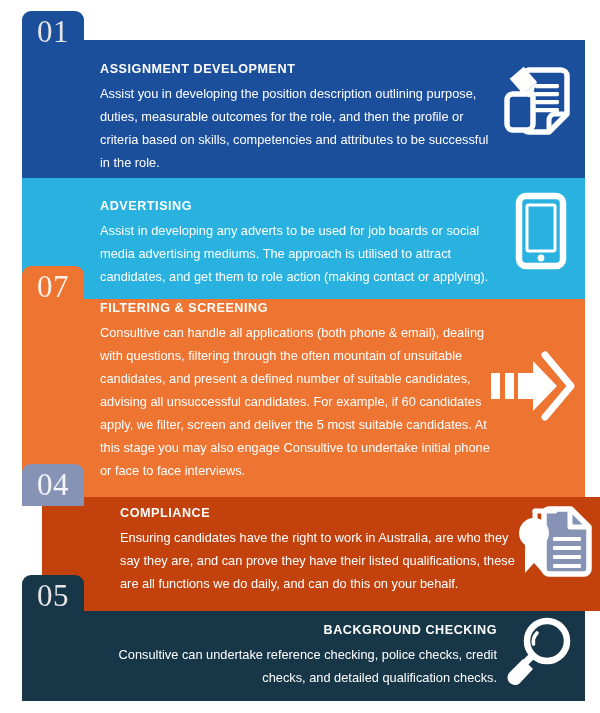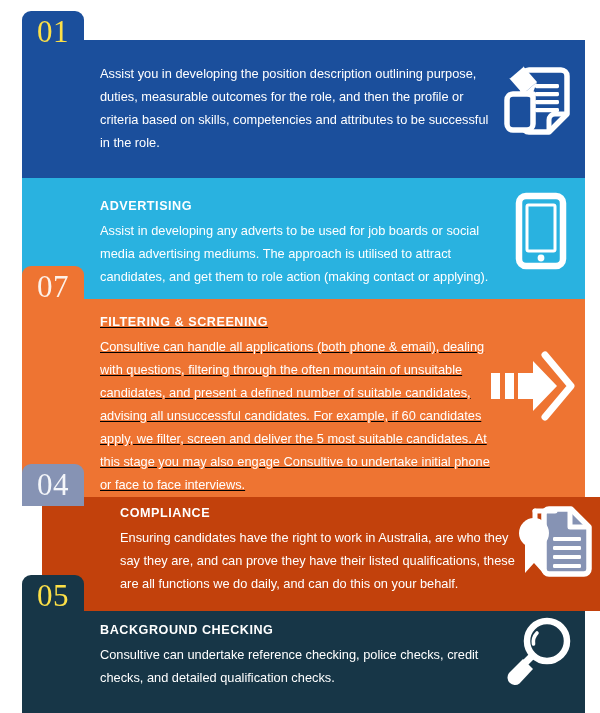--- a/index.html
+++ b/index.html
@@ -27,31 +27,31 @@
     position: absolute;
     left: 22px;
     width: 563px;
     box-sizing: border-box;
   }
 
   .band-1 { background: #1b4f9c; top: 40px;  height: 138px; }
   .band-2 { background: #29b2e0; top: 178px; height: 121px; }
   .band-3 { background: #ee7432; top: 299px; height: 198px; }
   .band-4 { background: #c2410c; top: 497px; height: 114px; margin-left: 20px; }
-  .band-5 { background: #173647; top: 611px; height: 103px;  }
+  .band-5 { background: #173647; top: 611px; height: 90px; text-align: right;  }
 
   
   .num-tab {
     position: absolute;
     left: 22px;
     width: 62px;
     height: 42px;
     border-top-left-radius: 9px;
     border-top-right-radius: 9px;
-    color: #fde047;
+    color: #e5e5e5;
     font-family: "Liberation Serif", serif;
     font-size: 31px;
     line-height: 42px;
     text-align: center;
     letter-spacing: 0.5px;
     z-index: 5;
   }
 
   .num-1 { background: #1b4f9c; top: 11px;  }
   .num-2 { background: #29b2e0; top: 145px; }
@@ -84,21 +84,21 @@
     line-height: 23px;
     color: #ffffff;
     margin: 0;
   }
 
   .band-4 .sec-title, .band-4 .sec-body { color: #ffffff; }
 
   
   .band-1 .content { top: 22px; }
   .band-2 .content { top: 21px; }
-  .band-3 .content { top: 16px; text-decoration: underline; }
+  .band-3 .content { top: 2px; }
   .band-4 .content { top: 9px;  }
   .band-5 .content { top: 12px; }
 
   
   .icon-wrap {
     position: absolute;
     right: 8px;
     display: block;
   }
   .icon-wrap svg { display: block; }
@@ -109,20 +109,21 @@
   .icon-4 { top: 6px;   width: 84px; height: 78px; }
   .icon-5 { top: 2px;   width: 78px; height: 80px; }
 </style>
 </head>
 <body>
 
 <div id="infographic">
 
   <div class="band band-1">
     <div class="content">
+      <div class="sec-title">ASSIGNMENT DEVELOPMENT</div>
       <div class="sec-body">Assist you in developing the position description outlining purpose, duties, measurable outcomes for the role, and then the profile or criteria based on skills, competencies and attributes to be successful in the role.</div>
     </div>
     <div class="icon-wrap icon-1">
       <svg viewBox="0 0 78 86" width="78" height="86" fill="none">
 
         <path d="M30 12 H62 a6 6 0 0 1 6 6 V56 L50 74 H30 a6 6 0 0 1 -6 -6 V18 a6 6 0 0 1 6 -6 Z" stroke="#ffffff" stroke-width="5.5" stroke-linejoin="round"></path>
         <path d="M68 56 H56 a6 6 0 0 0 -6 6 V74" stroke="#ffffff" stroke-width="5" stroke-linejoin="round"></path>
 
         <rect x="36" y="26" width="24" height="4.2" rx="1.4" fill="#ffffff"></rect>
         <rect x="36" y="34" width="24" height="4.2" rx="1.4" fill="#ffffff"></rect>

